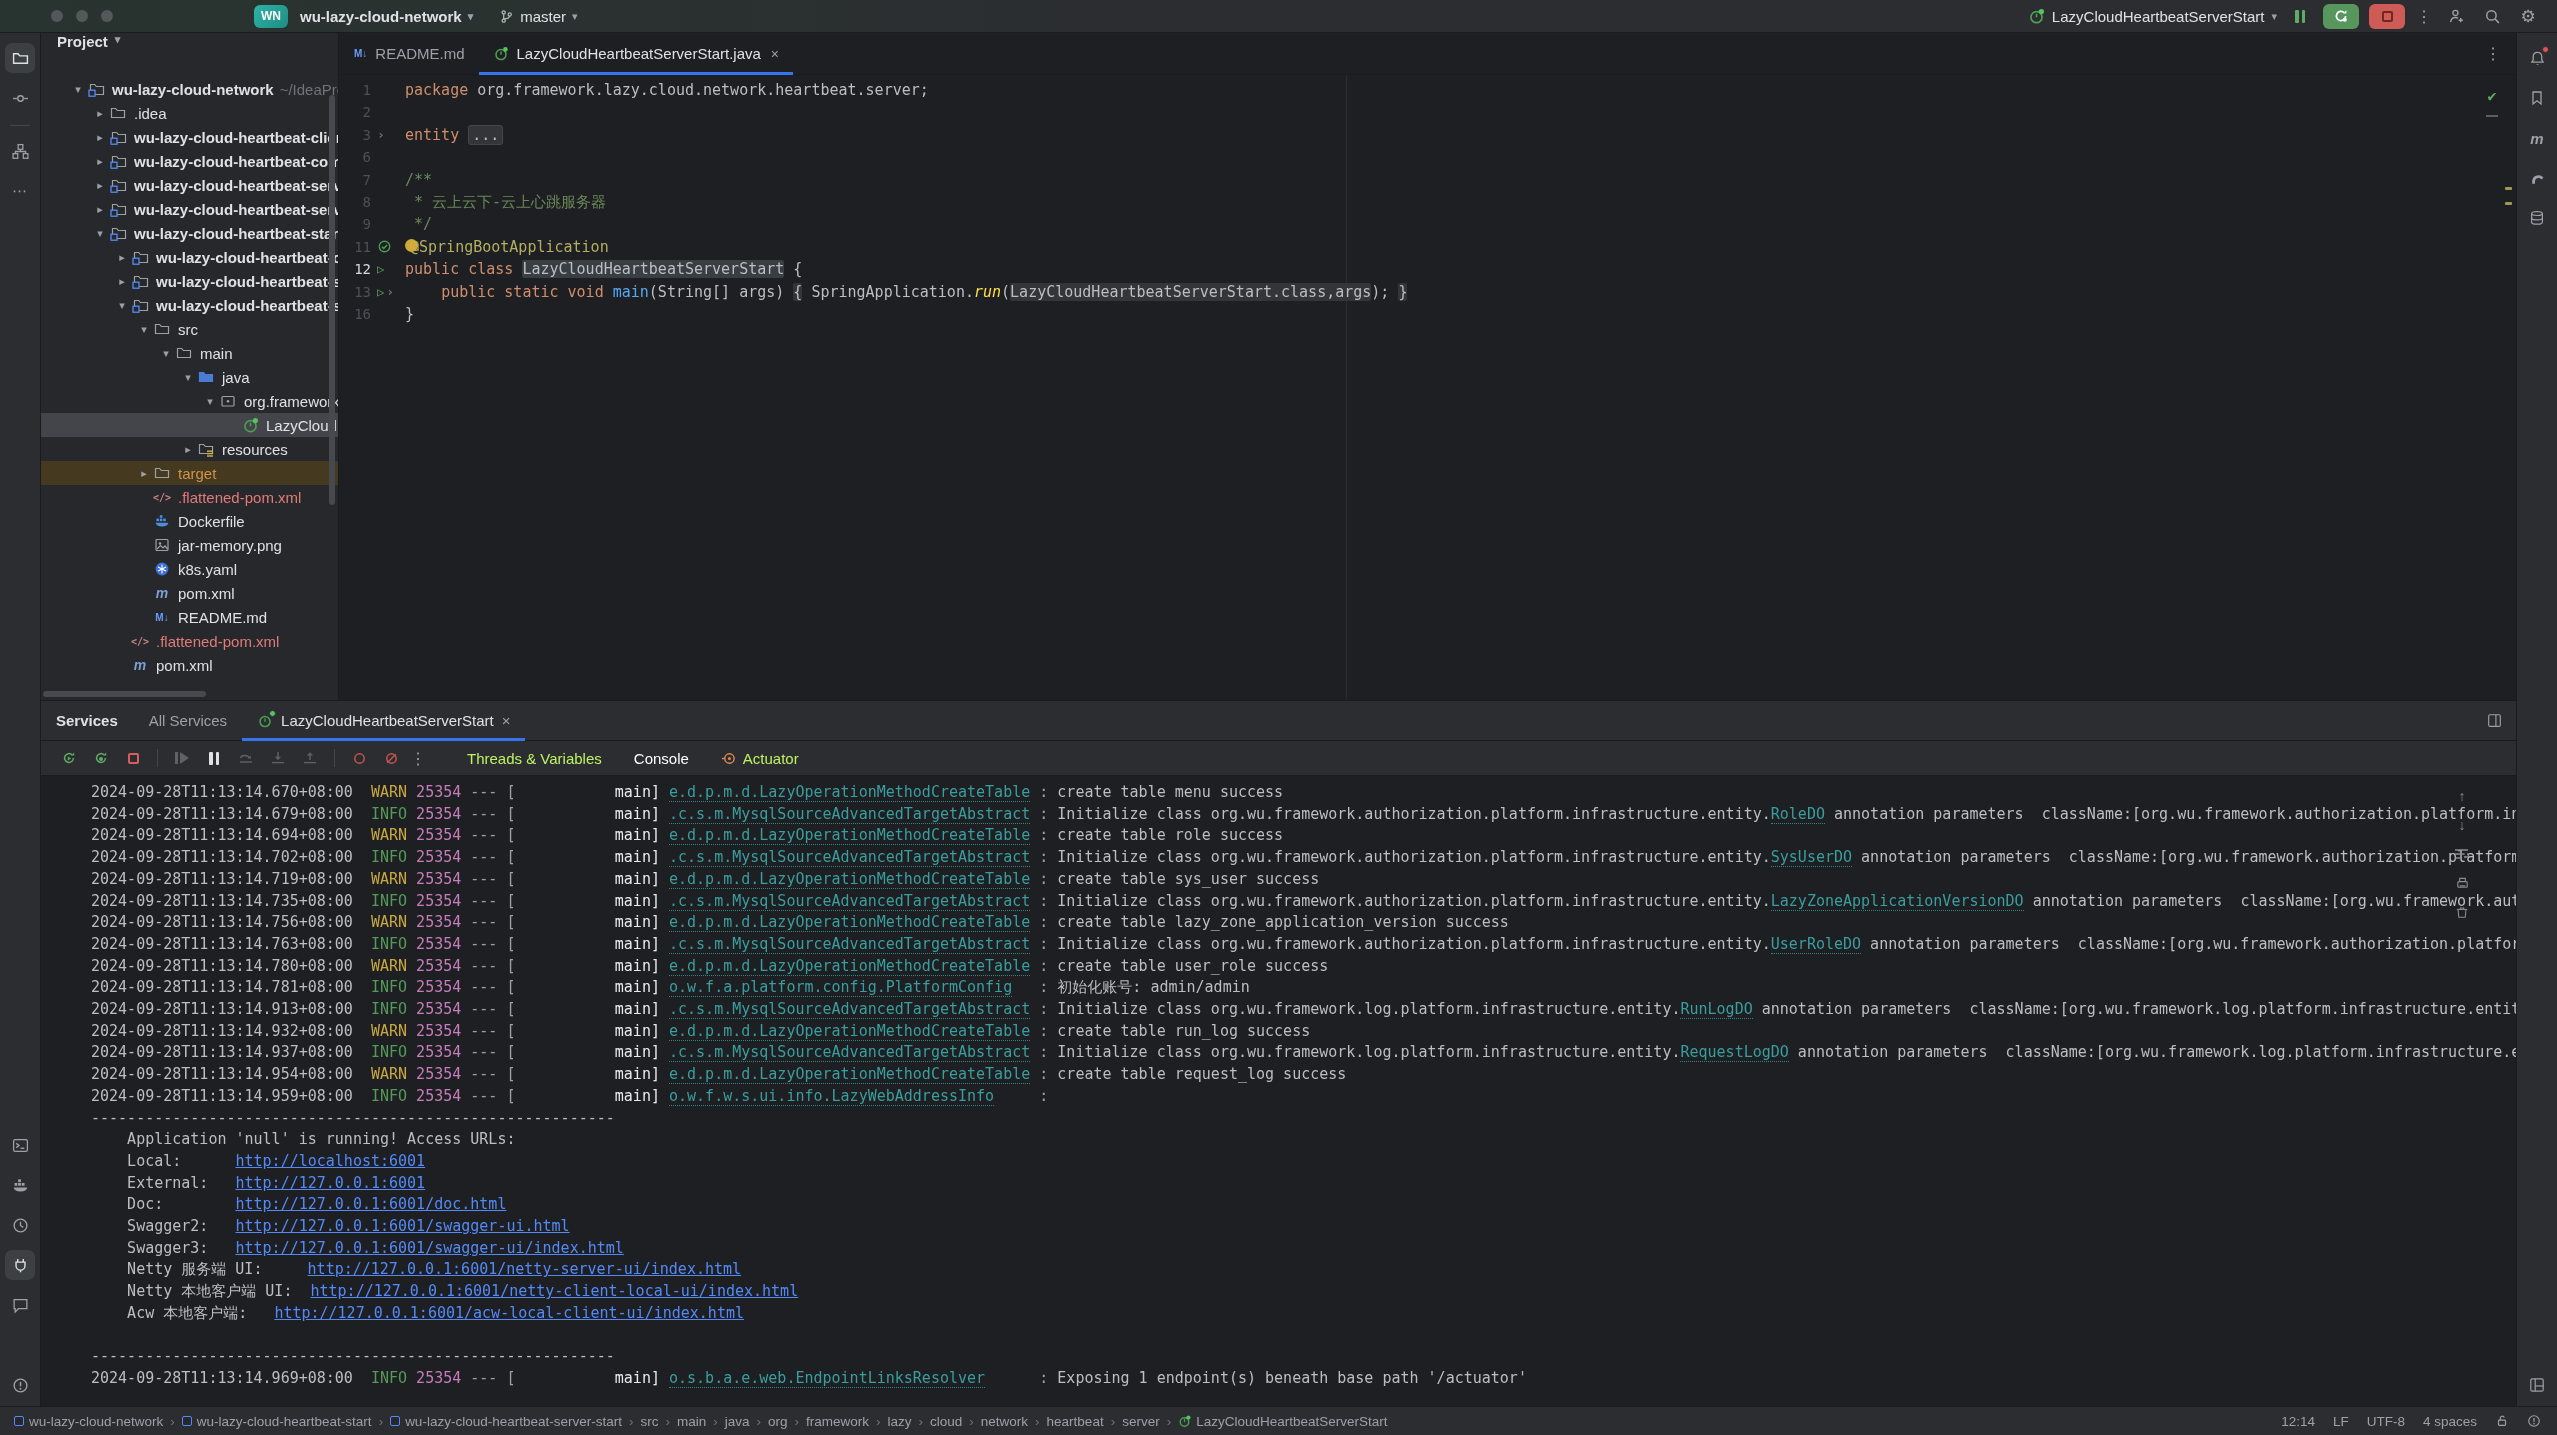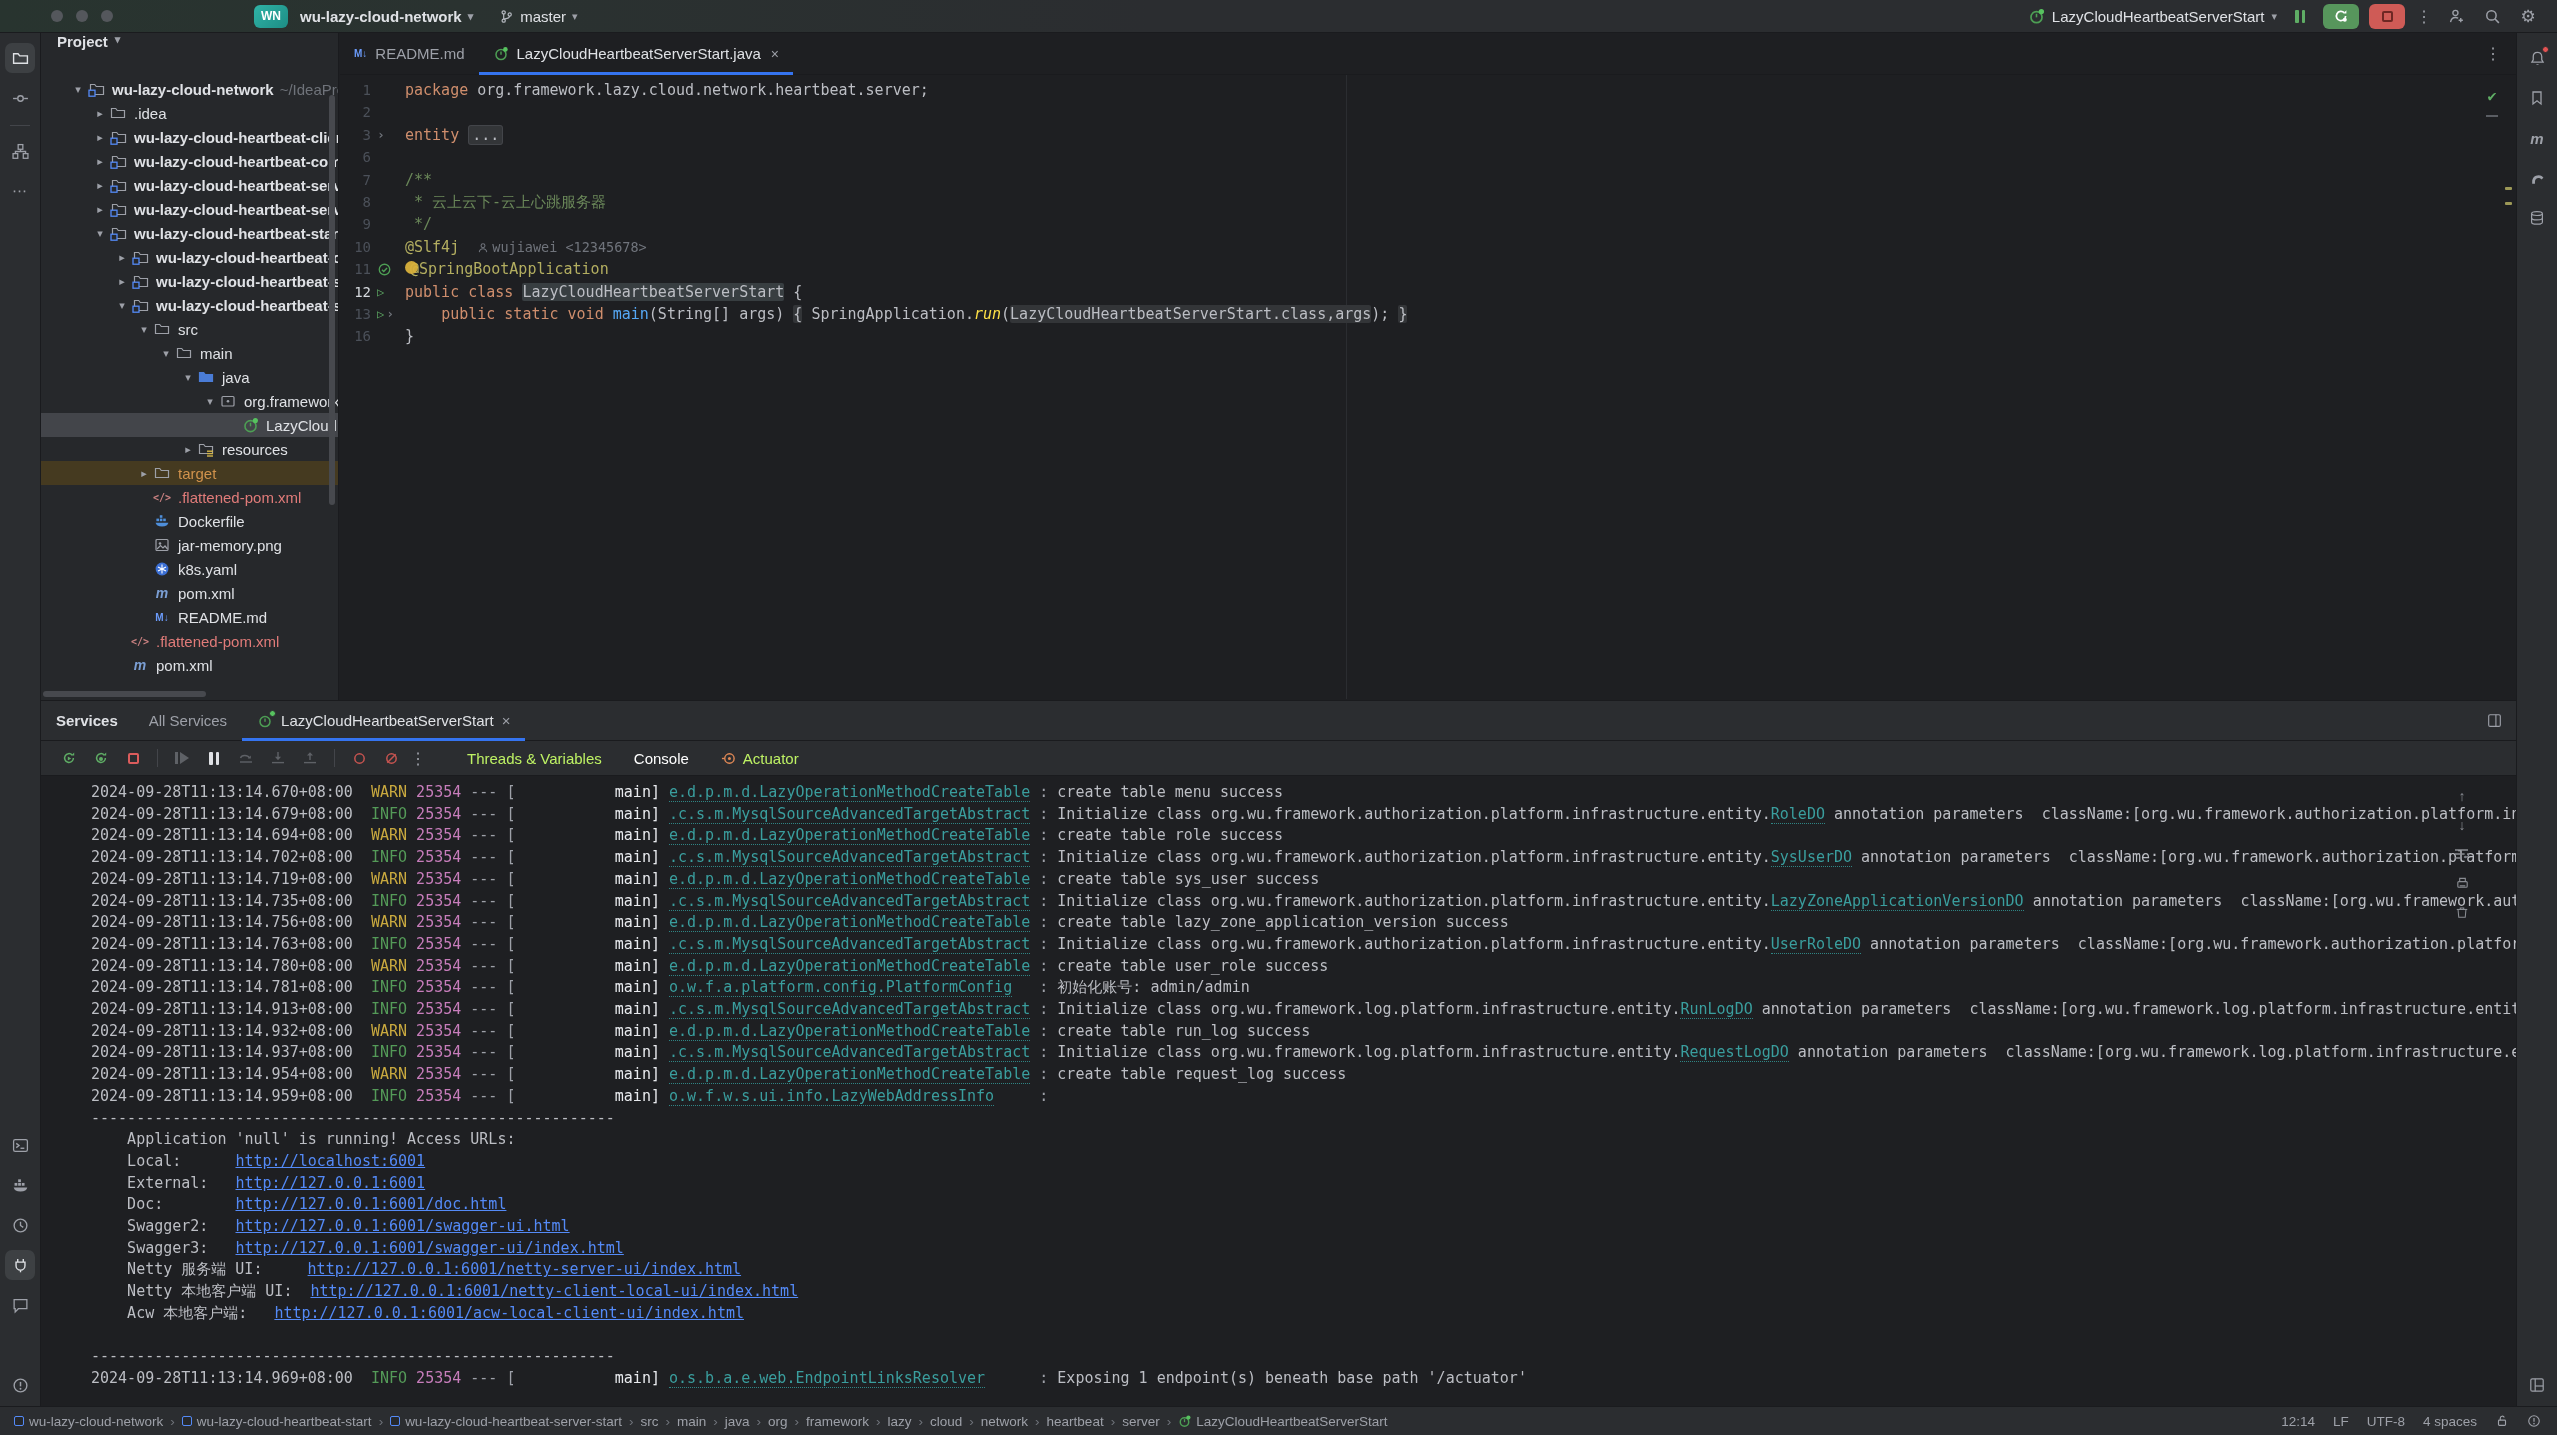--- a/index.html
+++ b/index.html
@@ -676,28 +676,20 @@
           <span class="lnum">8</span>
           <span class="gico"></span>
           <span class="ctext"><span class="tk-doc"> * 云上云下-云上心跳服务器</span></span>
         </div>
         <div class="cl">
           <span class="lnum">9</span>
           <span class="gico"></span>
           <span class="ctext"><span class="tk-doc"> */</span></span>
         </div>
         <div class="cl">
-          <span class="lnum">10</span>
-          <span class="gico"></span>
-          <span class="ctext"><span class="tk-ann">@Slf4j</span><span class="tk-p">  </span><span class="tk-hint"><span class="person-ic"><svg width="12" height="12" viewBox="0 0 16 16">
-                  <circle cx="8" cy="5" r="2.6" fill="none" stroke="#70747c" stroke-width="1.4"></circle>
-                  <path d="M3 13.5c.6-3 2.6-4.4 5-4.4s4.4 1.4 5 4.4" fill="none" stroke="#70747c" stroke-width="1.4"></path>
-                </svg></span>wujiawei &lt;12345678&gt;</span></span>
-        </div>
-        <div class="cl">
           <span class="lnum">11</span>
           <span class="gico">
             <span>
               <svg width="15" height="15" viewBox="0 0 16 16">
                 <circle cx="8" cy="8" r="5.6" fill="none" stroke="#4d9e54" stroke-width="1.4"></circle>
                 <path d="M5.3 8.2l1.9 1.9 3.5-3.8" fill="none" stroke="#4d9e54" stroke-width="1.6"></path>
               </svg>
             </span>
           </span>
           <span class="ctext"><span class="bulb"></span><span class="tk-ann">@SpringBootApplication</span></span>

